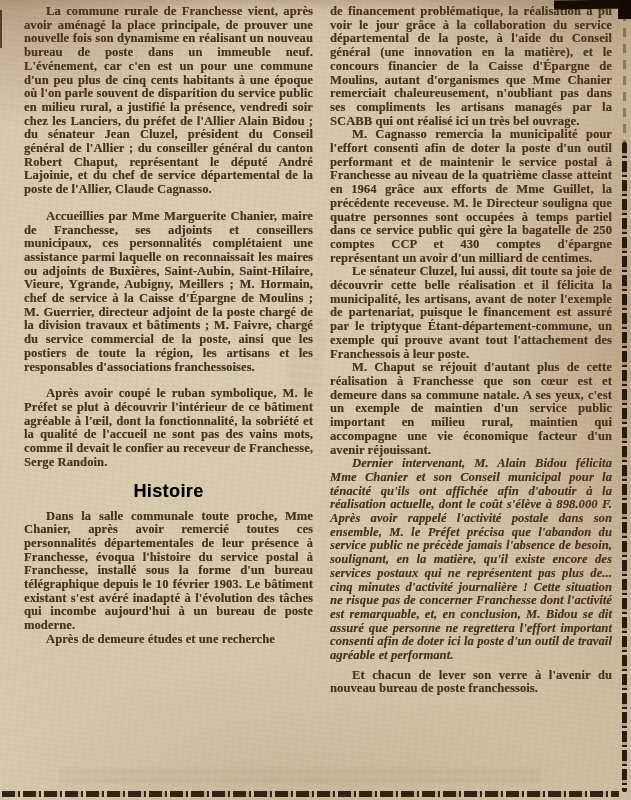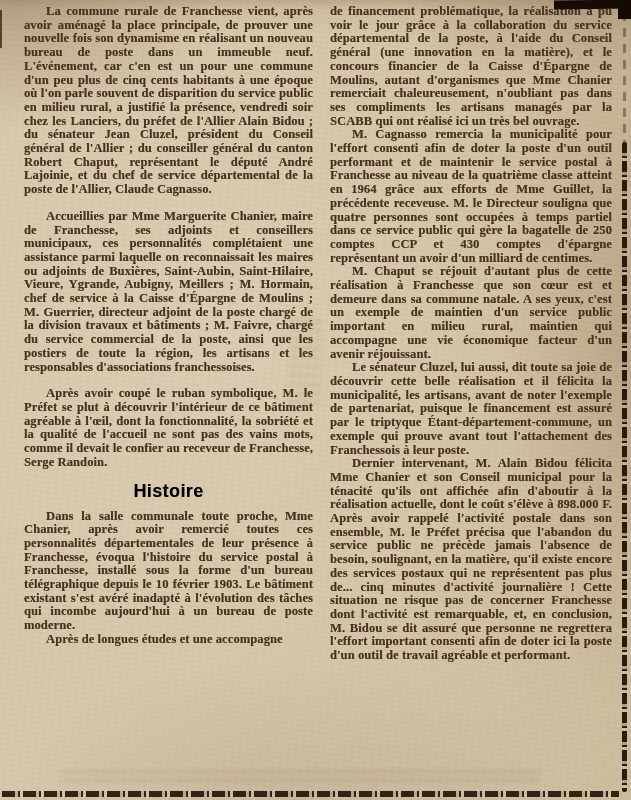--- a/index.html
+++ b/index.html
@@ -36,21 +36,21 @@
     font-size:12.5px;line-height:13.7px;font-weight:bold;
     text-align:justify;
     letter-spacing:.1px;
     text-shadow:.2px .2px .5px rgba(72,45,24,.45);
   }
   .col-left{left:8px;width:289px;}
   .col-right{left:314px;width:282px;}
   .para{margin:0;text-indent:22px;}
   .para.noindent{text-indent:0;}
   .para.sp{margin-bottom:13px;}
-  .para.sp-sm{margin-bottom:6px;}
+  .para.sp-sm{margin-bottom:6px;font-style:italic;}
   .section-heading{
     font-family:"Liberation Sans","DejaVu Sans",sans-serif;
     font-weight:bold;font-size:18px;line-height:20px;
     color:#000000;text-align:center;
     margin:11px 0 9px 0;letter-spacing:.4px;
     text-shadow:.3px .3px .6px rgba(45,28,15,.5);
   }
   
   .ink-bar-top-right{
     position:absolute;top:0;left:554px;width:77px;height:9px;
@@ -95,29 +95,30 @@
 <div class="grain"></div>
 
 <div class="article">
 
   <div class="col col-left">
     <p class="para sp">La commune rurale de Franchesse vient, après avoir aménagé la place principale, de prouver une nouvelle fois son dynamisme en réalisant un nouveau bureau de poste dans un immeuble neuf. L'événement, car c'en est un pour une commune d'un peu plus de cinq cents habitants à une époque où l'on parle souvent de disparition du service public en milieu rural, a justifié la présence, vendredi soir chez les Lanciers, du préfet de l'Allier Alain Bidou ; du sénateur Jean Cluzel, président du Conseil général de l'Allier ; du conseiller général du canton Robert Chaput, représentant le député André Lajoinie, et du chef de service départemental de la poste de l'Allier, Claude Cagnasso.</p>
     <p class="para sp">Accueillies par Mme Marguerite Chanier, maire de Franchesse, ses adjoints et conseillers municipaux, ces personnalités complétaient une assistance parmi laquelle on reconnaissait les maires ou adjoints de Buxières, Saint-Aubin, Saint-Hilaire, Vieure, Ygrande, Aubigny, Meillers ; M. Hormain, chef de service à la Caisse d'Épargne de Moulins ; M. Guerrier, directeur adjoint de la poste chargé de la division travaux et bâtiments ; M. Faivre, chargé du service commercial de la poste, ainsi que les postiers de toute la région, les artisans et les responsables d'associations franchessoises.</p>
     <p class="para">Après avoir coupé le ruban symbolique, M. le Préfet se plut à découvrir l'intérieur de ce bâtiment agréable à l'œil, dont la fonctionnalité, la sobriété et la qualité de l'accueil ne sont pas des vains mots, comme il devait le confier au receveur de Franchesse, Serge Randoin.</p>
     <h2 class="section-heading">Histoire</h2>
     <p class="para">Dans la salle communale toute proche, Mme Chanier, après avoir remercié toutes ces personnalités départementales de leur présence à Franchesse, évoqua l'histoire du service postal à Franchesse, installé sous la forme d'un bureau télégraphique depuis le 10 février 1903. Le bâtiment existant s'est avéré inadapté à l'évolution des tâches qui incombe aujourd'hui à un bureau de poste moderne.</p>
-    <p class="para">Après de longues études et une accompagne</p>
+    <p class="para">Après de demeure études et une recherche</p>
   </div>
 
   <div class="col col-right">
     <p class="para noindent">de financement problématique, la réalisation a pu voir le jour grâce à la collaboration du service départemental de la poste, à l'aide du Conseil général (une innovation en la matière), et le concours financier de la Caisse d'Épargne de Moulins, autant d'organismes que Mme Chanier remerciait chaleureusement, n'oubliant pas dans ses compliments les artisans managés par la SCABB qui ont réalisé ici un très bel ouvrage.</p>
     <p class="para">M. Cagnasso remercia la municipalité pour l'effort consenti afin de doter la poste d'un outil performant et de maintenir le service postal à Franchesse au niveau de la quatrième classe atteint en 1964 grâce aux efforts de Mme Guillet, la précédente receveuse. M. le Directeur souligna que quatre personnes sont occupées à temps partiel dans ce service public qui gère la bagatelle de 250 comptes CCP et 430 comptes d'épargne représentant un avoir d'un milliard de centimes.</p>
+    <p class="para">Le sénateur Cluzel, lui aussi, dit toute sa joie de découvrir cette belle réalisation et il félicita la municipalité, les artisans, avant de noter l'exemple de partenariat, puisque le financement est assuré par le triptyque Étant-département-commune, un exemple qui prouve avant tout l'attachement des Franchessois à leur poste.</p>
     <p class="para">M. Chaput se réjouit d'autant plus de cette réalisation à Franchesse que son cœur est et demeure dans sa commune natale. A ses yeux, c'est un exemple de maintien d'un service public important en milieu rural, maintien qui accompagne une vie économique facteur d'un avenir réjouissant.</p>
-    <p class="para">Le sénateur Cluzel, lui aussi, dit toute sa joie de découvrir cette belle réalisation et il félicita la municipalité, les artisans, avant de noter l'exemple de partenariat, puisque le financement est assuré par le triptyque Étant-département-commune, un exemple qui prouve avant tout l'attachement des Franchessois à leur poste.</p>
     <p class="para sp-sm">Dernier intervenant, M. Alain Bidou félicita Mme Chanier et son Conseil municipal pour la ténacité qu'ils ont affichée afin d'aboutir à la réalisation actuelle, dont le coût s'élève à 898.000 F. Après avoir rappelé l'activité postale dans son ensemble, M. le Préfet précisa que l'abandon du service public ne précède jamais l'absence de besoin, soulignant, en la matière, qu'il existe encore des services postaux qui ne représentent pas plus de... cinq minutes d'activité journalière ! Cette situation ne risque pas de concerner Franchesse dont l'activité est remarquable, et, en conclusion, M. Bidou se dit assuré que personne ne regrettera l'effort important consenti afin de doter ici la poste d'un outil de travail agréable et performant.</p>
+    <p class="para">Et chacun de lever son verre à l'avenir du nouveau bureau de poste franchessois.</p>
   </div>
 
 </div>
 
 <div class="ink-bar-top-right"></div>
 <div class="ink-bar-corner"></div>
 <div class="chain-border-right-faint"></div>
 <div class="chain-border-right"></div>
 <div class="chain-border-bottom"></div>
 <div class="edge-tick-left"></div>

